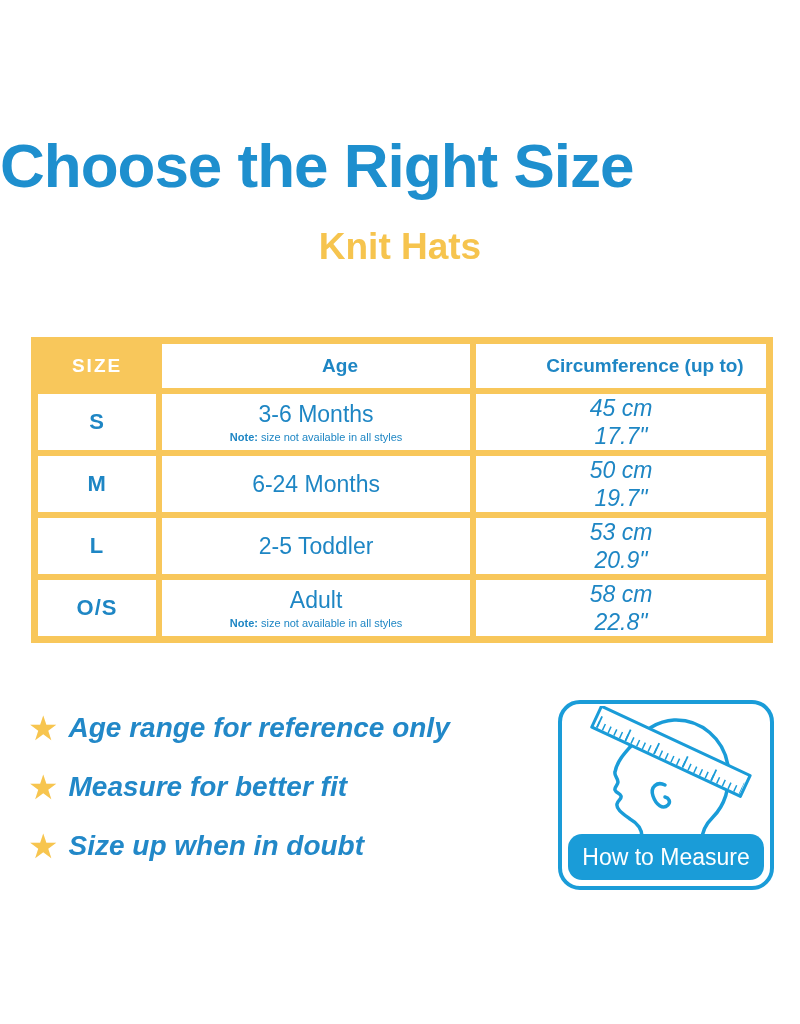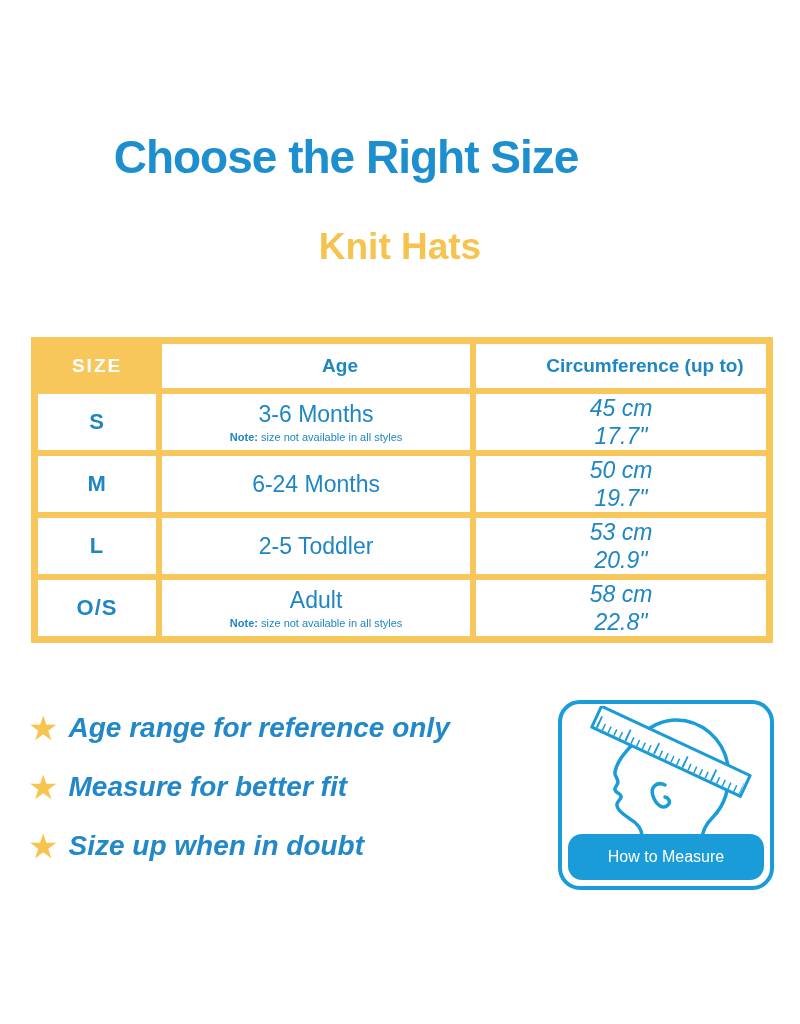--- a/index.html
+++ b/index.html
@@ -7,22 +7,21 @@
   body {
     width: 800px; height: 1024px;
     position: relative;
     font-family: "Liberation Sans", sans-serif;
     overflow: hidden;
   }
 
   
   .page-title {
     position: absolute; top: 130px; left: 0; width: 692px;
-    text-align: center;
-    font-size: 46px; font-weight: bold; letter-spacing: -1px;
+    font-size: 62px; font-weight: bold; letter-spacing: -1px;
     color: #1E8FCE;
   }
   .page-subtitle {
     position: absolute; top: 226px; left: 0; width: 800px;
     text-align: center;
     font-size: 37px; font-weight: bold;
     color: #F6C44E;
   }
 
   
@@ -82,21 +81,21 @@
   }
   .measure-box svg {
     position: absolute; top: 2px; left: 0;
   }
   .measure-bar {
     position: absolute; left: 6px; right: 6px; bottom: 6px;
     height: 46px;
     background: #1A9CD8;
     border-radius: 14px;
     display: flex; align-items: center; justify-content: center;
-    color: #ffffff; font-size: 16px;
+    color: #ffffff; font-size: 23px;
   }
 </style>
 </head>
 <body>
 
 <h1 class="page-title">Choose the Right Size</h1>
 <h2 class="page-subtitle">Knit Hats</h2>
 
 <div class="table-wrap">
   <table class="size-table">

